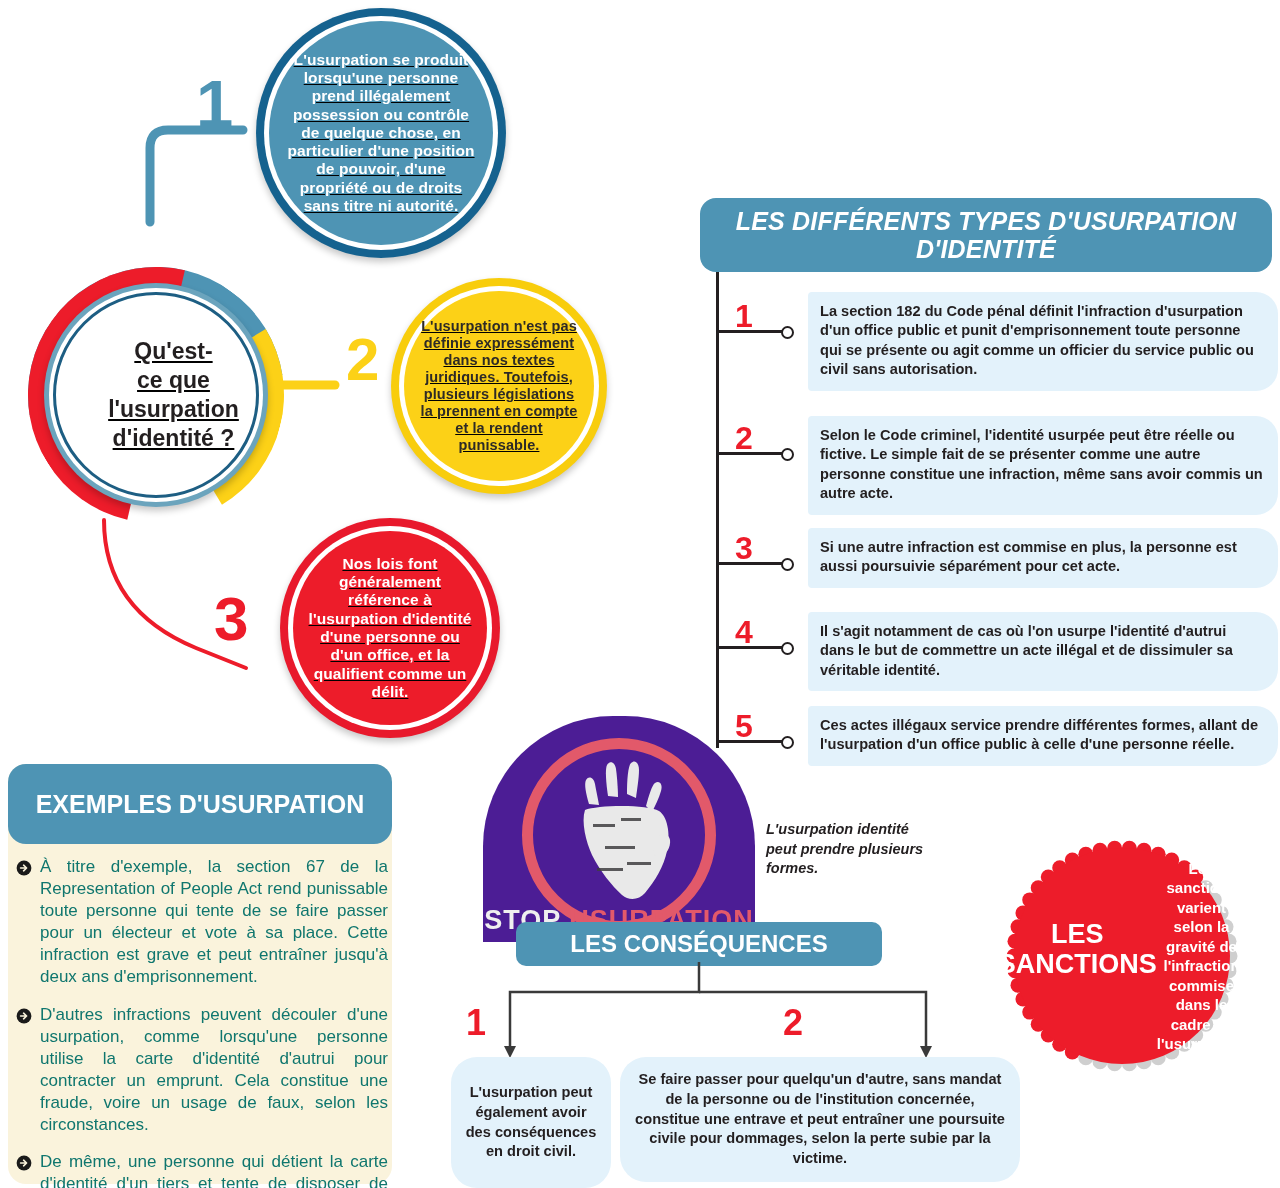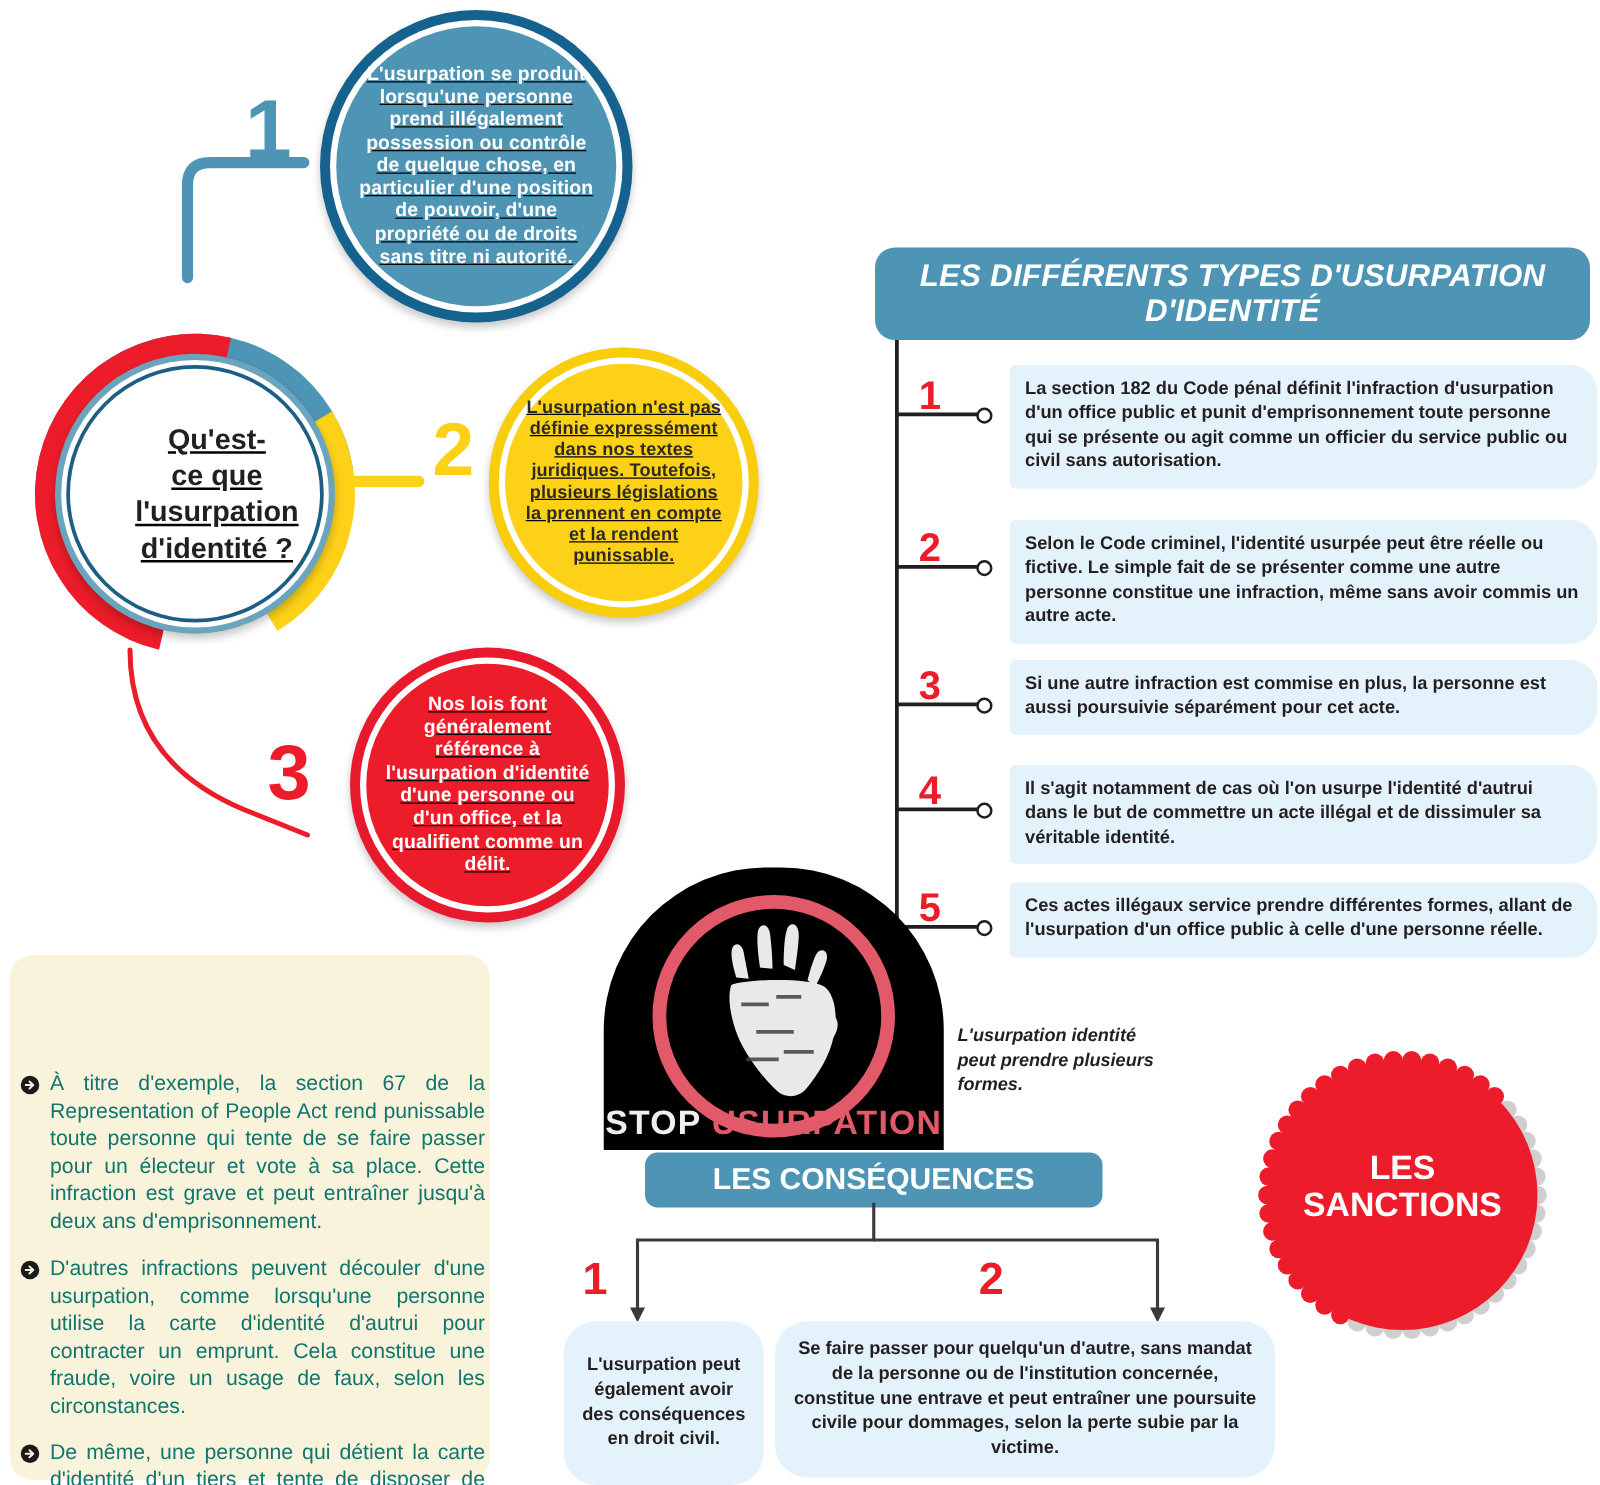--- a/index.html
+++ b/index.html
@@ -106,22 +106,22 @@
   }
   #examples-list{left:16px;top:856px;width:372px;}
   .ex-item{display:flex;gap:8px;margin-bottom:15px;}
   .ex-bullet{flex:0 0 auto;width:16px;height:16px;margin-top:4px;}
   .ex-text{
     font-family:Liberation Sans, sans-serif;font-size:17px;line-height:1.30;color:#0f766e;
     text-align:justify;
   }
 
   
-  #poster{left:483px;top:694px;width:272px;height:226px;
-    background:#000000;border-radius:130px 130px 0 0;overflow:hidden;}
+  #poster{left:483px;top:716px;width:272px;height:226px;
+    background:#4c1d95;border-radius:130px 130px 0 0;overflow:hidden;}
   .poster-ring{position:absolute;left:50%;top:22px;transform:translateX(-50%);
     width:194px;height:194px;border-radius:50%;border:11px solid #e2596a;box-sizing:border-box;}
   .poster-label{position:absolute;left:0;bottom:6px;width:100%;text-align:center;
     font-weight:bold;font-size:27px;letter-spacing:1px;font-family:"Liberation Sans Condensed","Liberation Sans",sans-serif;}
   .pl-stop{color:#efefef;}
   .pl-usurp{color:#e2596a;}
   #poster-caption{left:766px;top:820px;width:170px;
     font-style:italic;font-weight:bold;font-size:14.5px;line-height:1.36;color:#231f20;}
 
   
@@ -226,20 +226,21 @@
   </div>
 
   <div class="type-row" style="top:706px;height:82px;">
     <div class="type-num" style="left:35px;top:4px;">5</div>
     <div class="type-connector" style="top:34px;"></div>
     <div class="type-dot" style="left:81px;top:30px;"></div>
     <div class="type-box" style="top:0;">Ces actes illégaux service prendre différentes formes, allant de l'usurpation d'un office public à celle d'une personne réelle.</div>
   </div>
 
   <div class="abs" id="examples-panel"></div>
+  <div class="abs" id="examples-header">EXEMPLES D'USURPATION</div>
   <div class="abs" id="examples-list">
     <div class="ex-item">
       <span class="ex-bullet">
         <svg viewBox="0 0 16 16" width="16" height="16">
             <circle cx="8" cy="8" r="7.4" fill="#1a1a1a"></circle>
             <path d="M4.6 8h5.2M7.6 5.2L10.6 8 7.6 10.8" stroke="#faf3dc" stroke-width="1.6" fill="none" stroke-linecap="round" stroke-linejoin="round"></path>
           </svg>
       </span>
       <span class="ex-text">À titre d'exemple, la section 67 de la Representation of People Act rend punissable toute personne qui tente de se faire passer pour un électeur et vote à sa place. Cette infraction est grave et peut entraîner jusqu'à deux ans d'emprisonnement.</span>
     </div>
@@ -349,16 +350,17 @@
           <circle cx="203.78" cy="51.84" r="7.5" fill="#cfcfcf"></circle>
           <circle cx="212.28" cy="63.88" r="7.5" fill="#cfcfcf"></circle>
           <circle cx="219.06" cy="76.97" r="7.5" fill="#cfcfcf"></circle>
           <circle cx="224.00" cy="90.86" r="7.5" fill="#cfcfcf"></circle>
           <circle cx="226.99" cy="105.29" r="7.5" fill="#cfcfcf"></circle>
           <circle cx="120" cy="120" r="107" fill="#ed1c2a"></circle>
         </g>
     </svg>
     <div class="disc">
       <div class="s-title">LES SANCTIONS</div>
+      <div class="s-body">Les sanctions varient selon la gravité de l'infraction commise dans le cadre de l'usurpation.</div>
     </div>
   </div>
 
 </div>
 
 </body></html>

